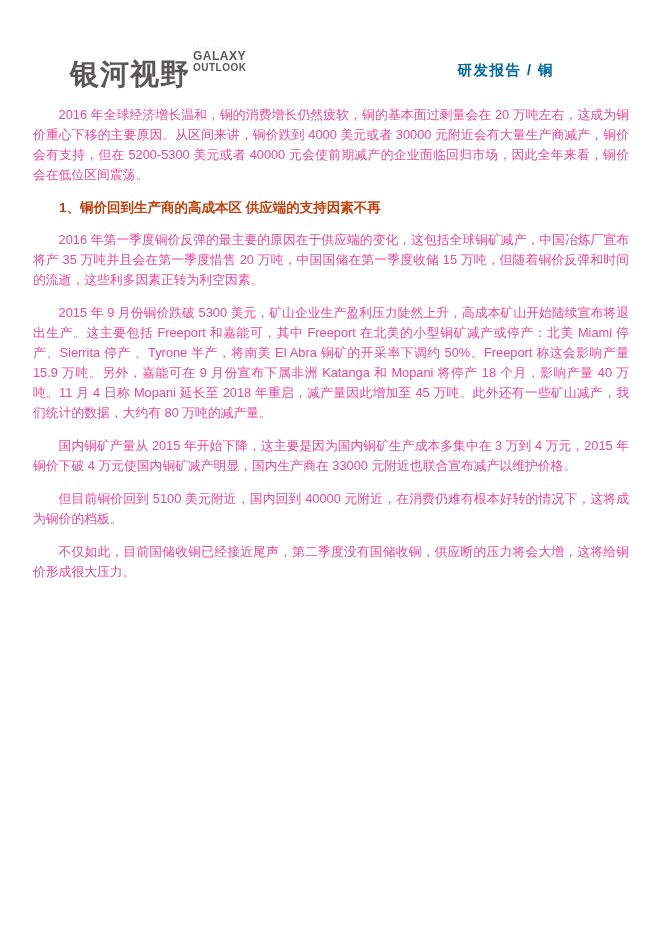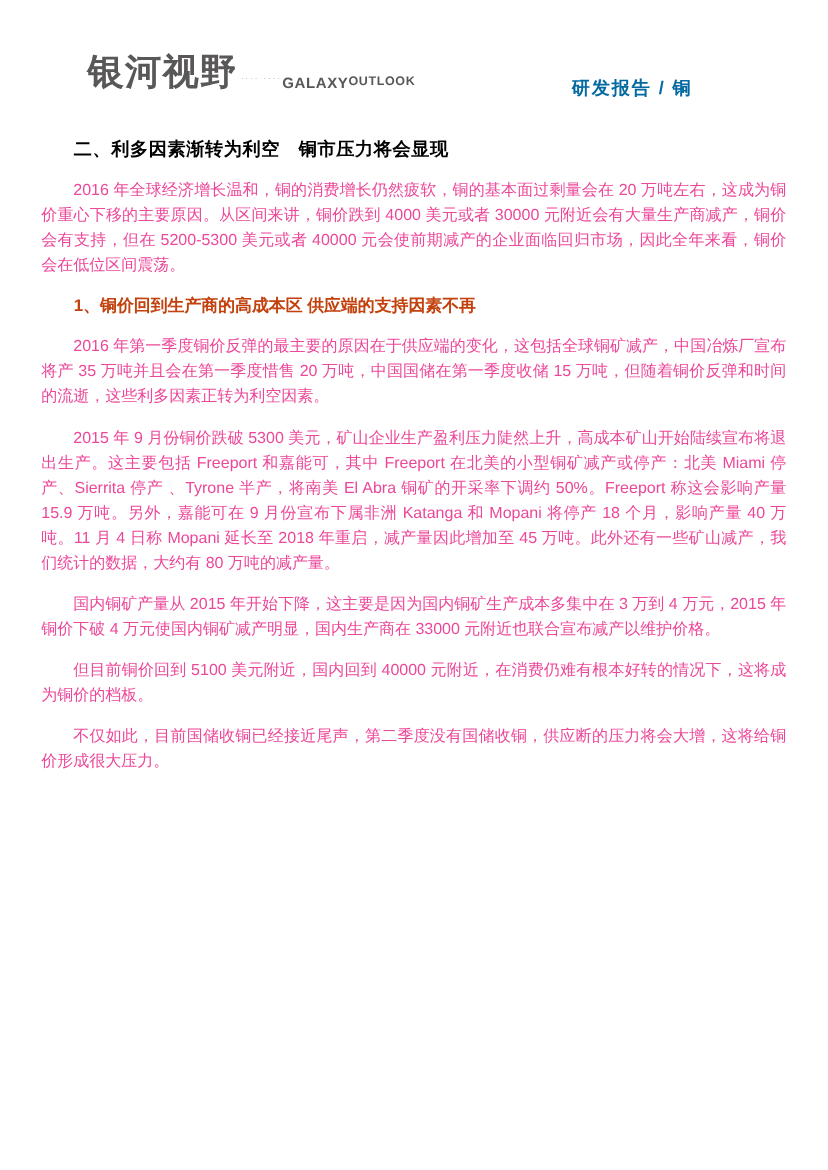--- a/index.html
+++ b/index.html
@@ -31,24 +31,23 @@
     color: #595757;
   }
   .logo-cn {
     font-size: 29px;
     font-weight: 700;
     letter-spacing: 1px;
     line-height: 1;
   }
   .logo-en {
     display: inline-flex;
-    flex-direction: row;
+    flex-direction: column;
     margin-left: 3px;
-    margin-bottom: 1px;
-    text-align: right;
+    margin-bottom: 16px;
   }
   .logo-dots {
     font-size: 5px;
     line-height: 6px;
     letter-spacing: 2px;
     color: #7a7878;
     white-space: nowrap;
   }
   .logo-galaxy {
     font-size: 12px;
@@ -109,21 +108,20 @@
       <span class="logo-en">
         <span class="logo-dots">···· ····</span>
         <span class="logo-galaxy">GALAXY</span>
         <span class="logo-outlook">OUTLOOK</span>
       </span>
     </div>
     <div class="report-label">研发报告 / 铜</div>
   </header>
 
   <main class="doc">
-    <h2 class="section-heading">二、利多因素渐转为利空　铜市压力将会显现</h2>
 
     <p>2016 年全球经济增长温和，铜的消费增长仍然疲软，铜的基本面过剩量会在 20 万吨左右，这成为铜价重心下移的主要原因。从区间来讲，铜价跌到 4000 美元或者 30000 元附近会有大量生产商减产，铜价会有支持，但在 5200-5300 美元或者 40000 元会使前期减产的企业面临回归市场，因此全年来看，铜价会在低位区间震荡。</p>
 
     <h3 class="subsection-heading">1、铜价回到生产商的高成本区  供应端的支持因素不再</h3>
 
     <p>2016 年第一季度铜价反弹的最主要的原因在于供应端的变化，这包括全球铜矿减产，中国冶炼厂宣布将产 35 万吨并且会在第一季度惜售 20 万吨，中国国储在第一季度收储 15 万吨，但随着铜价反弹和时间的流逝，这些利多因素正转为利空因素。</p>
 
     <p>2015 年 9 月份铜价跌破 5300 美元，矿山企业生产盈利压力陡然上升，高成本矿山开始陆续宣布将退出生产。这主要包括 Freeport 和嘉能可，其中 Freeport 在北美的小型铜矿减产或停产：北美 Miami 停产、Sierrita 停产 、Tyrone 半产，将南美 El Abra 铜矿的开采率下调约 50%。Freeport 称这会影响产量 15.9 万吨。另外，嘉能可在 9 月份宣布下属非洲 Katanga 和 Mopani 将停产 18 个月，影响产量 40 万吨。11 月 4 日称 Mopani 延长至 2018 年重启，减产量因此增加至 45 万吨。此外还有一些矿山减产，我们统计的数据，大约有 80 万吨的减产量。</p>
 
     <p>国内铜矿产量从 2015 年开始下降，这主要是因为国内铜矿生产成本多集中在 3 万到 4 万元，2015 年铜价下破 4 万元使国内铜矿减产明显，国内生产商在 33000 元附近也联合宣布减产以维护价格。</p>

